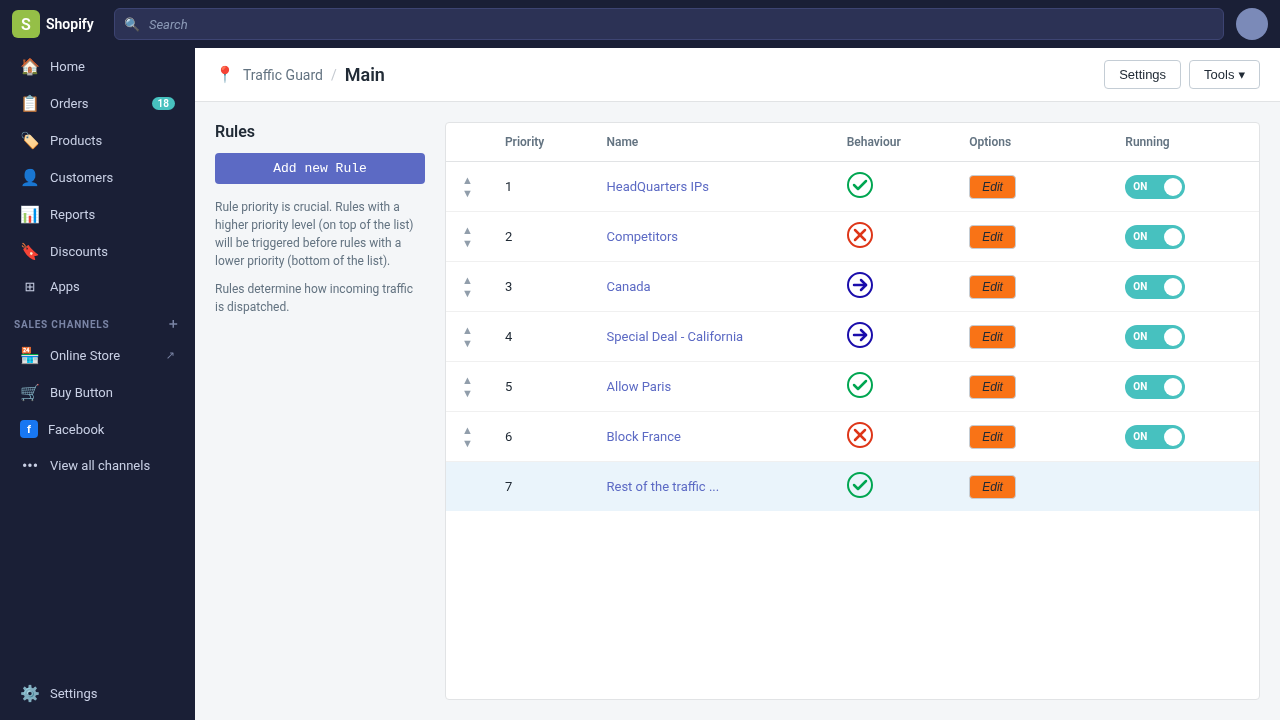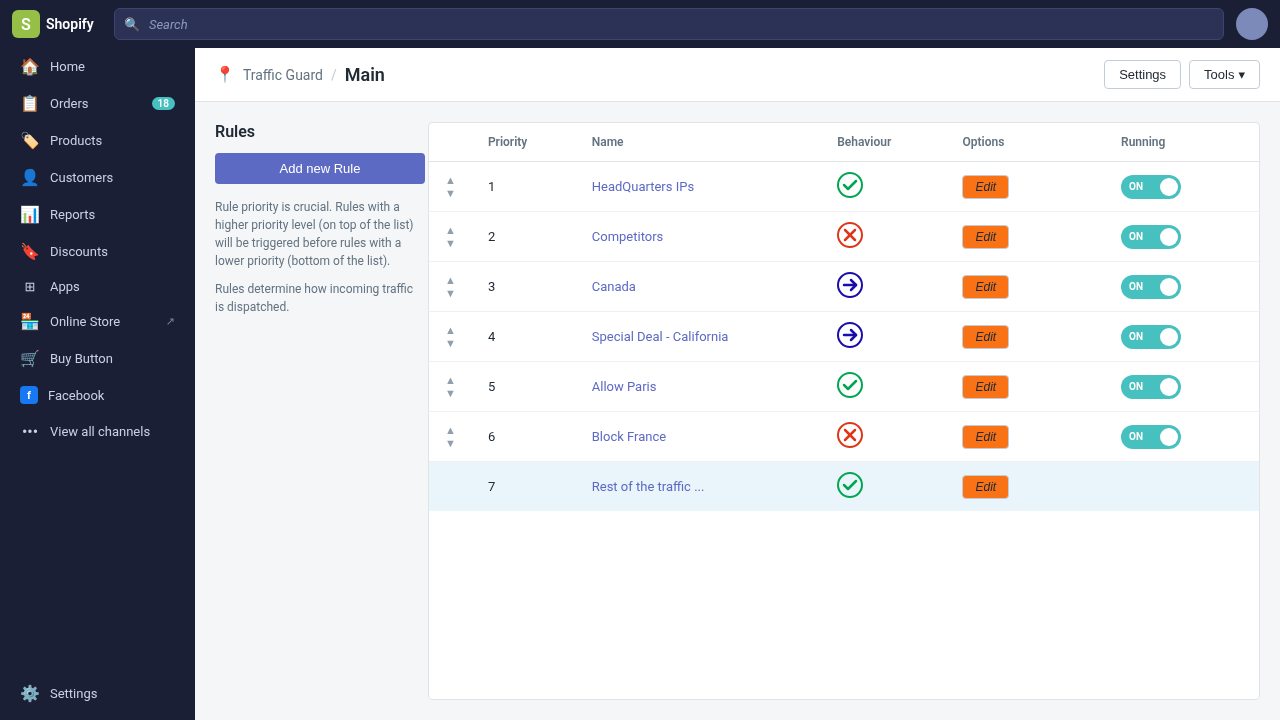--- a/index.html
+++ b/index.html
@@ -127,40 +127,41 @@
       display: flex;
       align-items: center;
       gap: 4px;
     }
 
     
     .page-body {
       flex: 1;
       padding: 20px;
       display: flex;
-      gap: 3px;
+      gap: 20px;
       overflow: auto;
     }
 
     
     .rules-sidebar {
       width: 210px;
       flex-shrink: 0;
     }
     .rules-title { font-size: 16px; font-weight: 600; color: #212b36; margin-bottom: 12px; }
     .add-rule-btn {
       width: 100%;
       padding: 8px 14px;
       background: #5c6ac4;
       color: #fff;
       border: none;
       border-radius: 4px;
       font-size: 13px;
       cursor: pointer;
       margin-bottom: 14px;
+      font-family: Liberation Mono, monospace;
     }
     .rules-desc { font-size: 12px; color: #637381; line-height: 1.5; margin-bottom: 10px; }
 
     
     .table-card {
       flex: 1;
       background: #fff;
       border-radius: 4px;
       border: 1px solid #e1e3e5;
       overflow: hidden;
@@ -269,20 +270,24 @@
     </div>
     <div class="sidebar-item">
       <span class="sidebar-icon">🔖</span>
       <span>Discounts</span>
     </div>
     <div class="sidebar-item">
       <span class="sidebar-icon" style="font-size:13px;">⊞</span>
       <span>Apps</span>
     </div>
 
+    <div class="sidebar-section-label">
+      <span>SALES CHANNELS</span>
+      <span class="add-icon">＋</span>
+    </div>
 
     <div class="sidebar-item">
       <span class="sidebar-icon">🏪</span>
       <span>Online Store</span>
       <span style="margin-left:auto;font-size:11px;color:#7a84a5;">↗</span>
     </div>
     <div class="sidebar-item">
       <span class="sidebar-icon">🛒</span>
       <span>Buy Button</span>
     </div>

